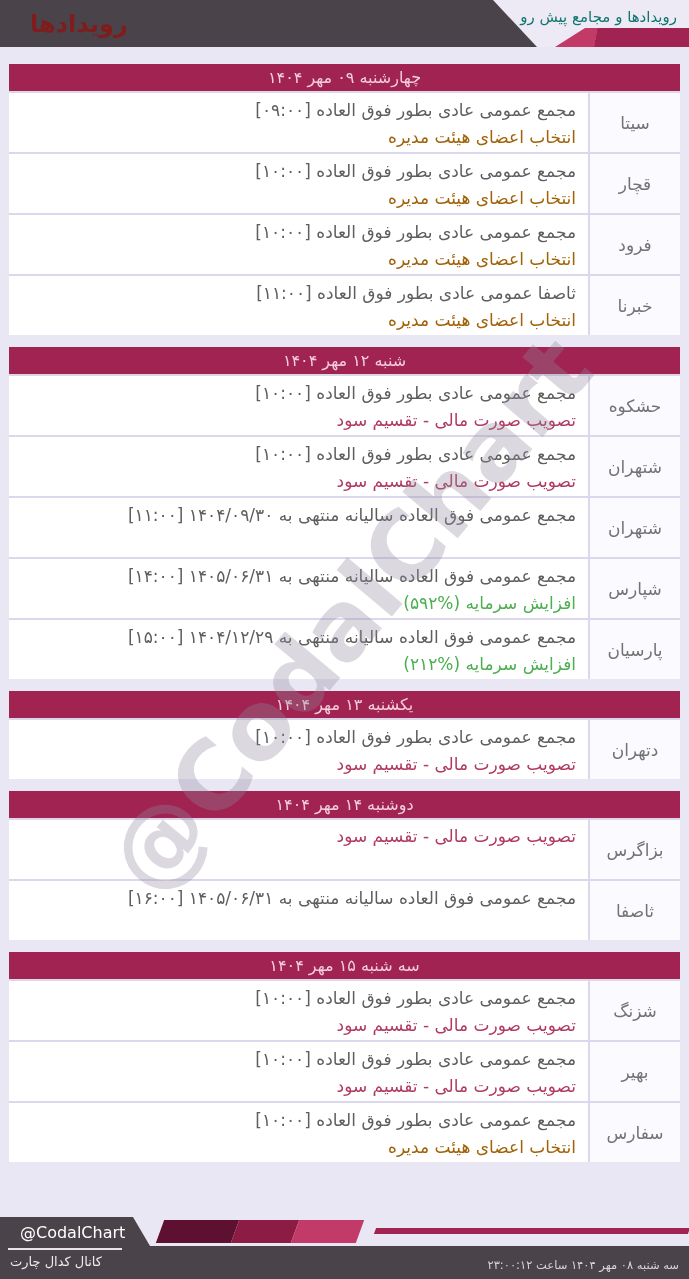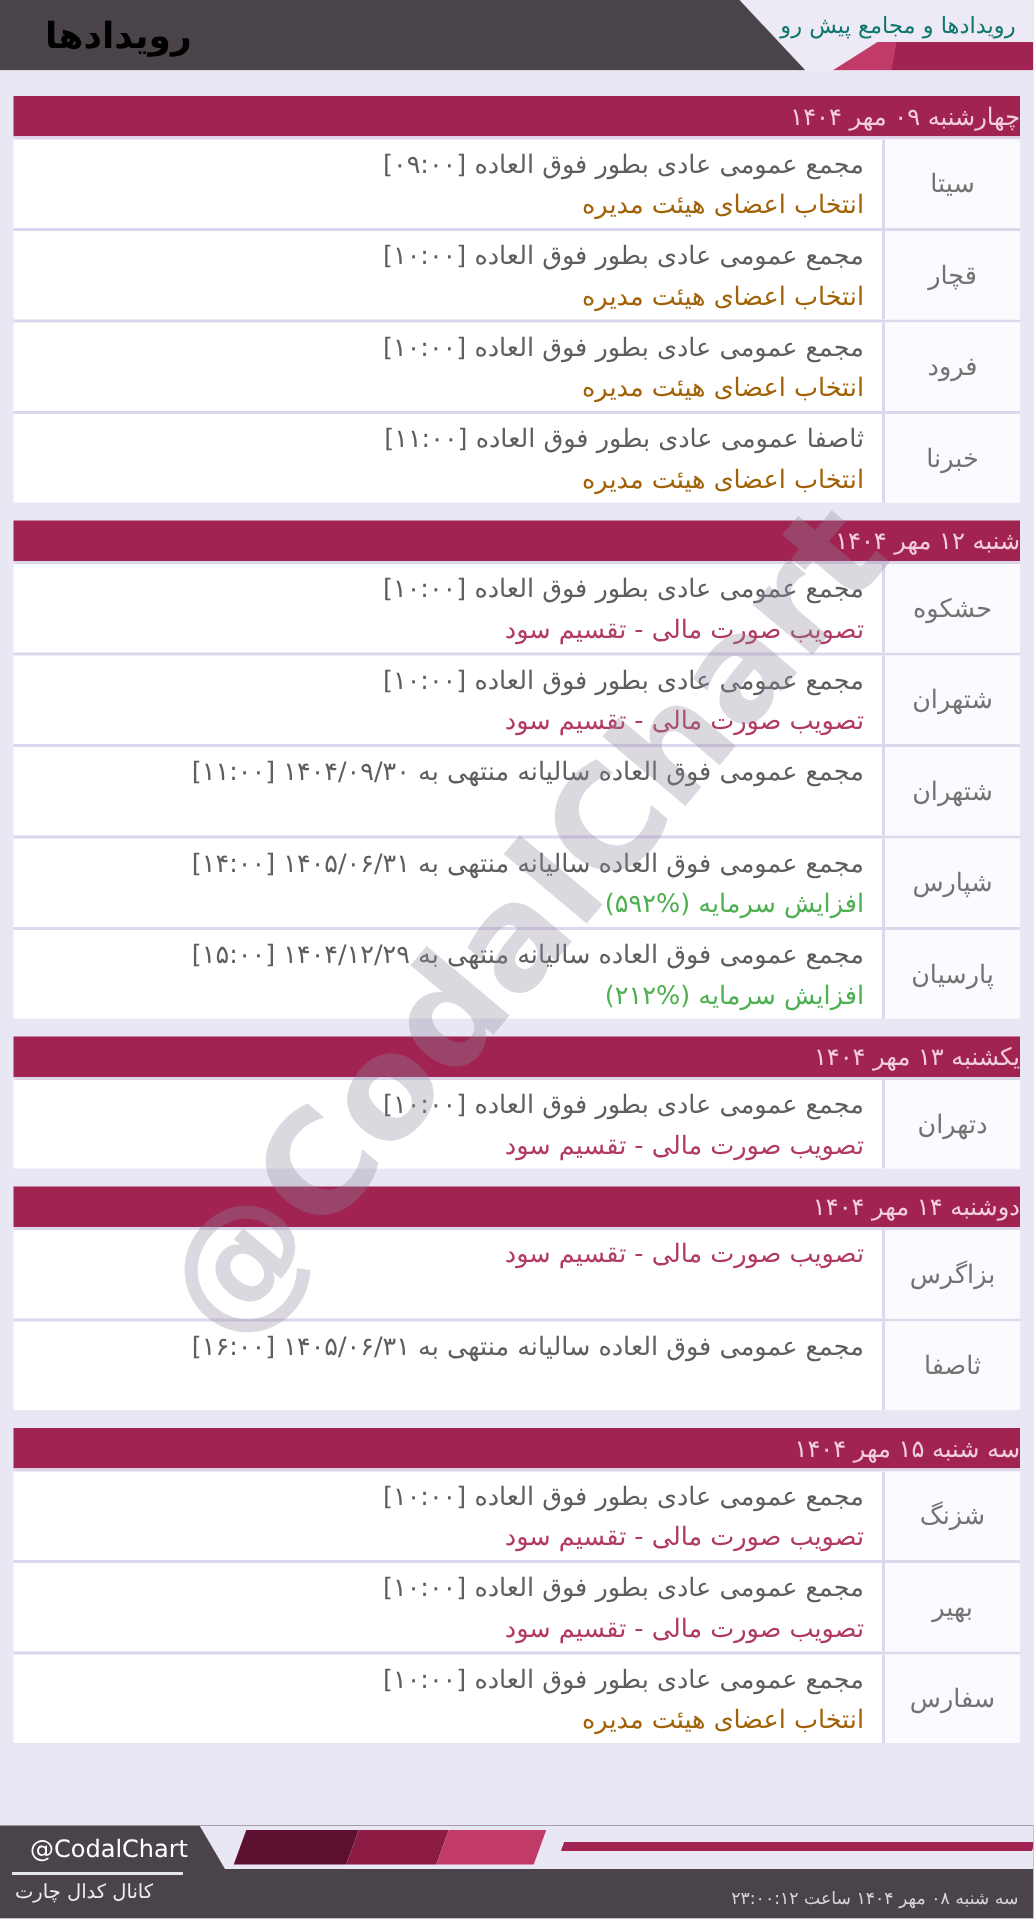--- a/index.html
+++ b/index.html
@@ -12,39 +12,39 @@
   }
   
   .top-header { position:relative; height:47px; width:689px; background:#edeaf6; }
   .top-header .dark-band {
     position:absolute; inset:0;
     background:#4a434a;
     clip-path:polygon(0 0, 493px 0, 537px 100%, 0 100%);
   }
   .app-title {
     position:absolute; left:30px; top:10px;
-    color:#000000; font-size:24px; font-weight:bold;
+    color:#7f1d1d; font-size:24px; font-weight:bold;
     direction:rtl; z-index:2;
   }
   .page-subtitle {
     position:absolute; right:12px; top:8px;
     color:#0f766e; font-size:15px; direction:rtl; z-index:2;
   }
   .header-stripe {
     position:absolute; right:0; top:28px; height:19px; width:134px;
     clip-path:polygon(30px 0, 100% 0, 100% 100%, 0 100%);
     background:linear-gradient(100deg,#c23a67 0 42px,#a02351 42px);
   }
   
   .content { position:relative; padding:0 9px; direction:rtl; }
   .section { margin-top:12px; }
   .section:first-child { margin-top:17px; }
   .section-date {
     height:27px; background:#a02351; color:#f2cede;
-    font-size:16px; text-align:right; line-height:27px;
+    font-size:16px; text-align:center; line-height:27px;
   }
   .row {
     display:flex; background:#ffffff; height:61px;
     border-top:2px solid #ddd7ee;
   }
   .symbol-cell {
     width:92px; background:#fbfafe;
     border-left:2px solid #ddd7ee;
     display:flex; align-items:center; justify-content:center;
     color:#737373; font-size:17px;

